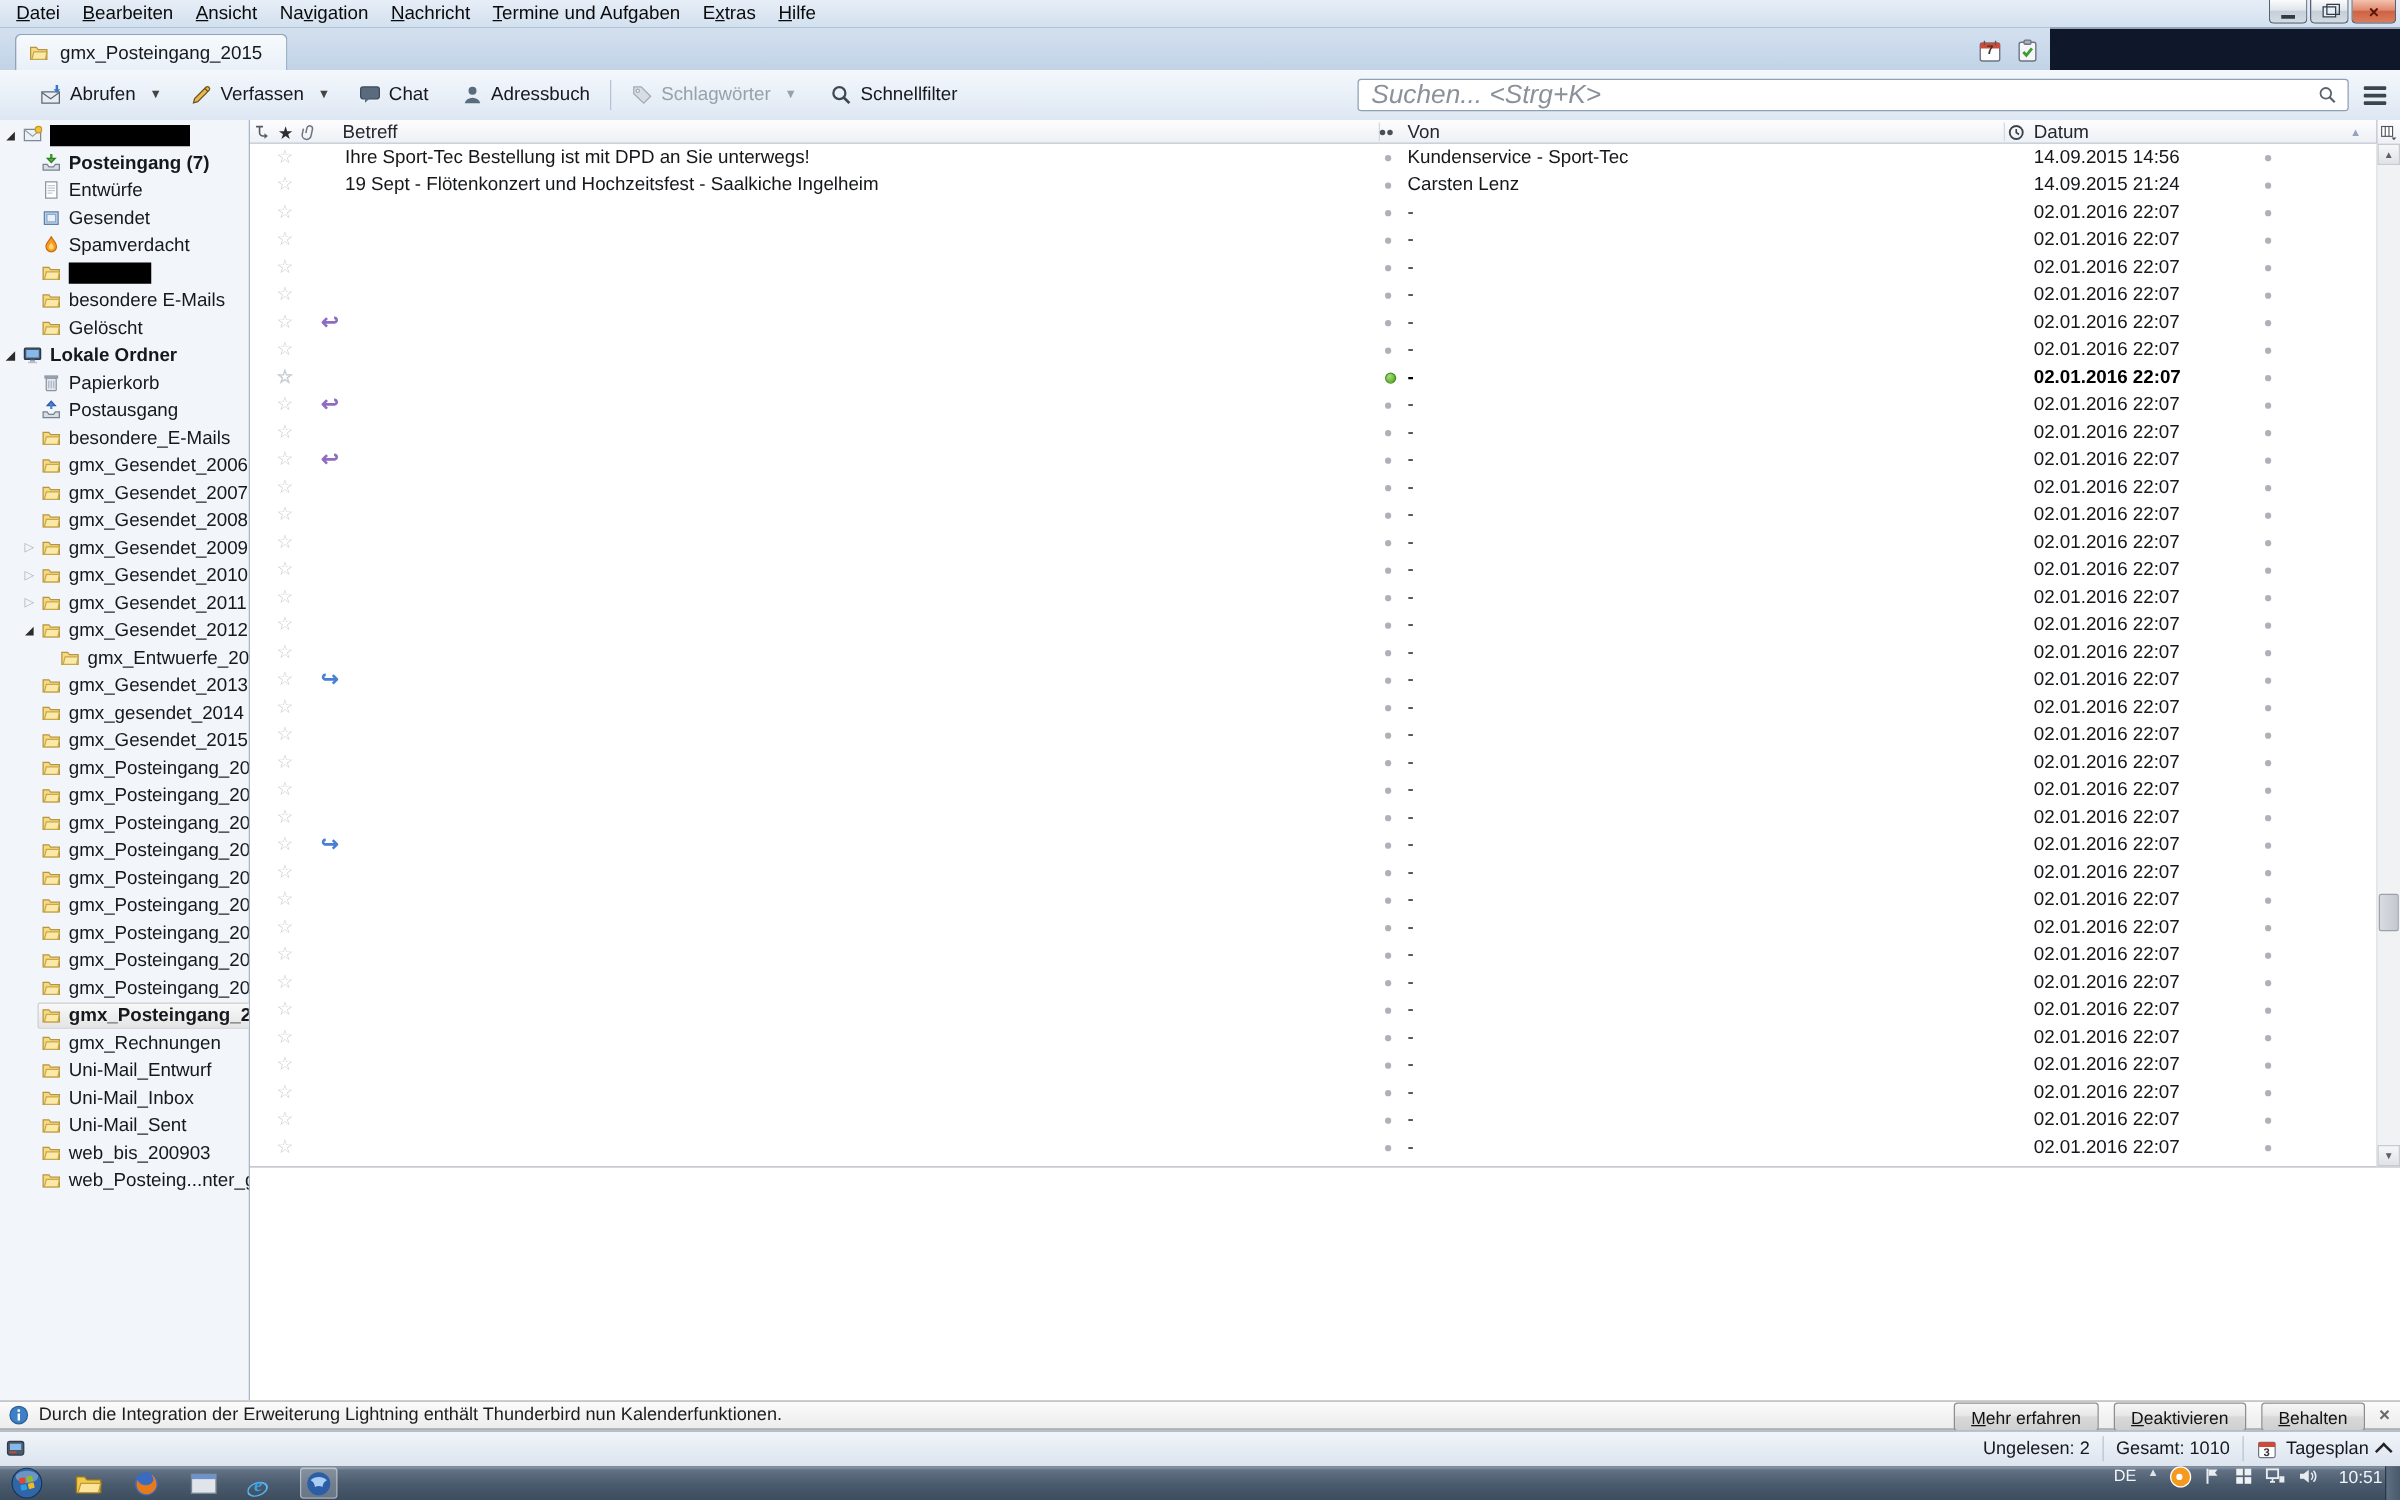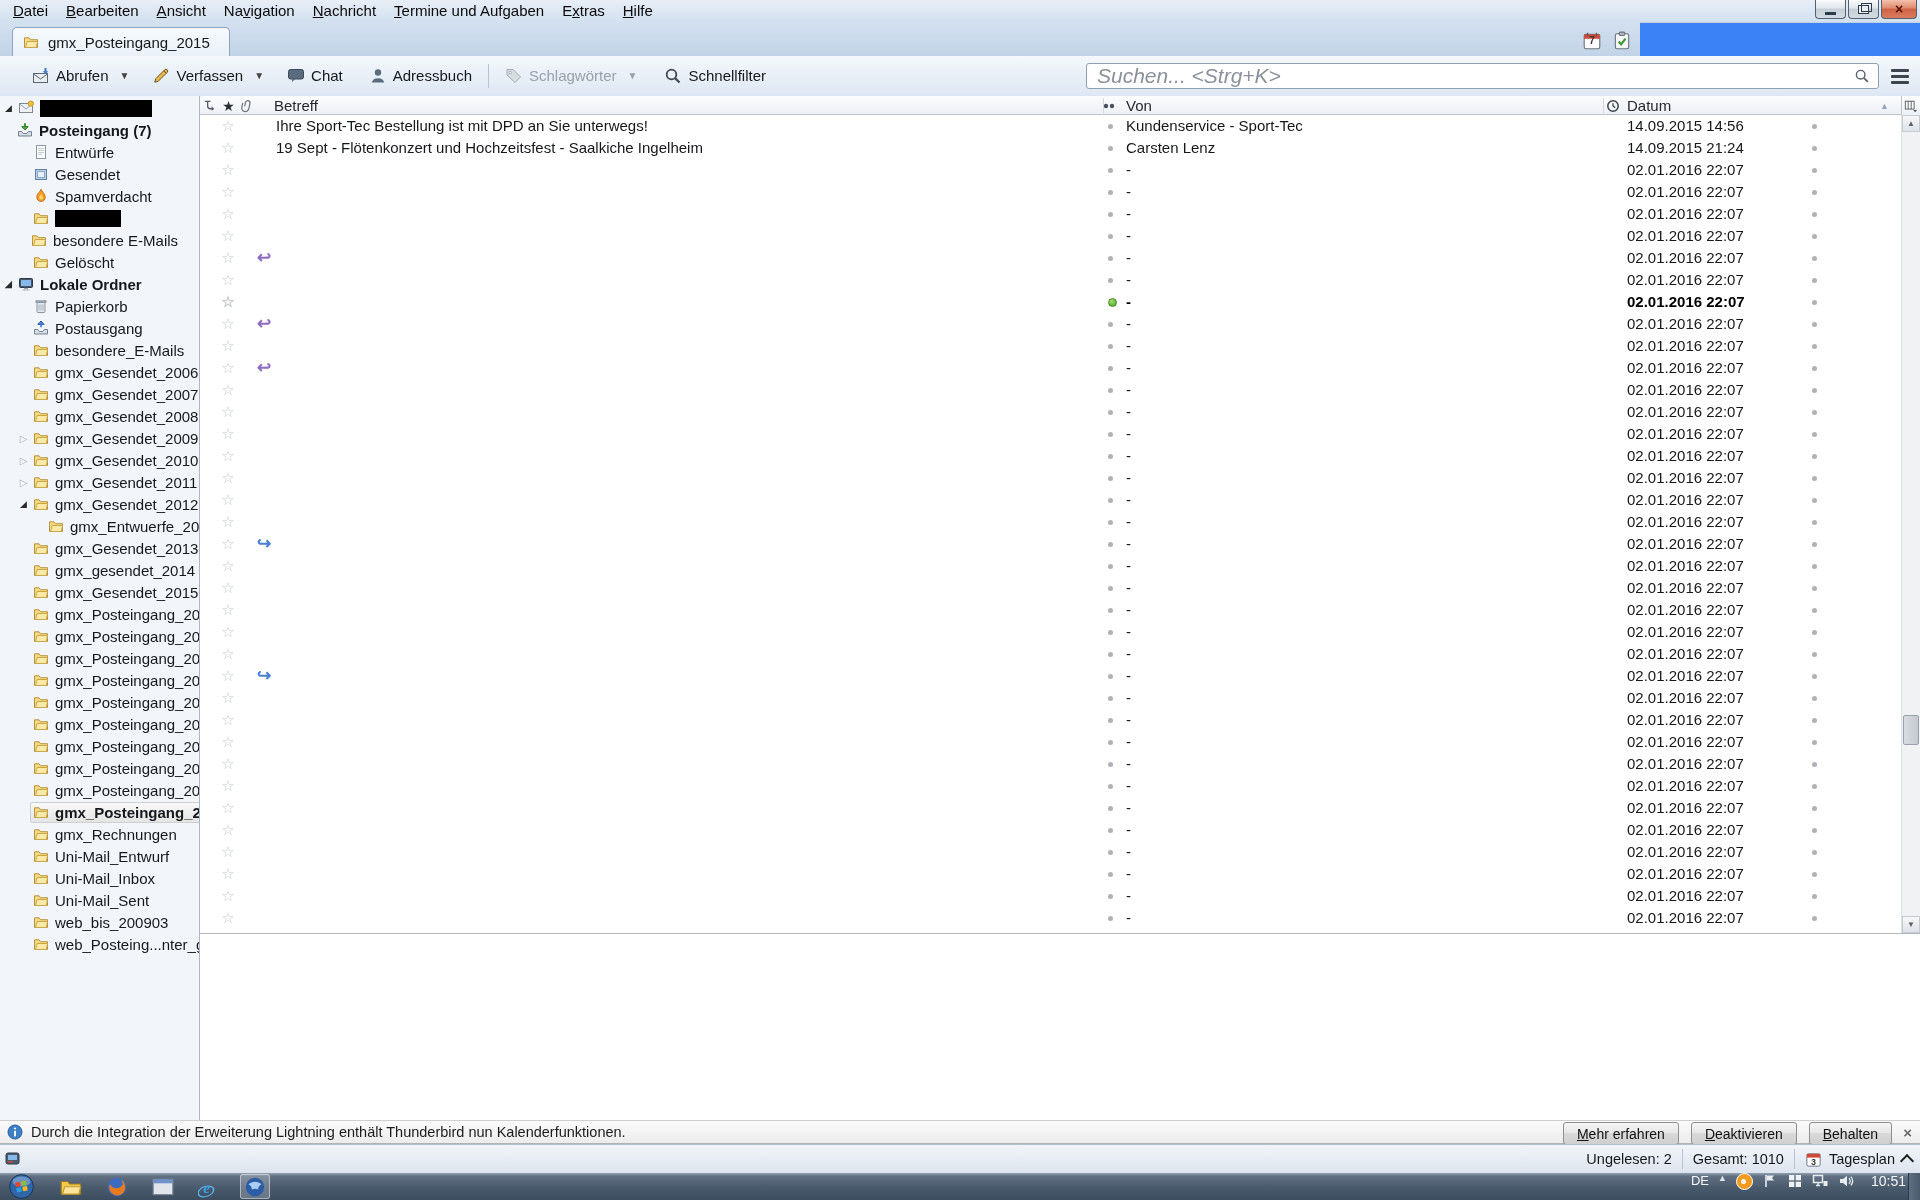--- a/index.html
+++ b/index.html
@@ -1,17 +1,17 @@
 <!DOCTYPE html>
 <html><head>
 <meta charset="utf-8">
 <style>
   html,body{margin:0;padding:0;background:#000;}
   #screen{position:relative;width:1920px;height:1200px;overflow:hidden;
-    font-family:"Liberation Sans",sans-serif;background:#3b82f6;color:#111;
+    font-family:"Liberation Sans",sans-serif;background:#0f172a;color:#111;
     -webkit-font-smoothing:antialiased;}
   
   .titlebar{position:absolute;left:0;top:0;width:1920px;height:22px;
     background:linear-gradient(#e7eef7,#d2e0ef);border-bottom:1px solid #c2d0e2;}
   .menubar{position:absolute;left:4px;top:0;height:22px;display:flex;}
   .menuitem{padding:2px 9px 0 9px;font-size:15px;color:#0a0a0a;height:22px;box-sizing:border-box;}
   .menuitem u{text-decoration:underline;}
   .wincontrols{position:absolute;right:3px;top:0;display:flex;}
   .winbtn{height:19px;box-sizing:border-box;border:1px solid #54626f;border-top:none;
     border-radius:0 0 4px 4px;background:linear-gradient(#fafbfc,#dfe5ea 45%,#c6cfd8 50%,#d4dbe2);
@@ -260,21 +260,21 @@
             <span class="ficon">
               <svg width="16" height="16" viewBox="0 0 16 16">
                 <rect x="1.5" y="3.5" width="13" height="9" fill="#eef2f7" stroke="#7e8896"></rect>
                 <path d="M1.5 3.8 L8 9 l6.5-5.2" fill="none" stroke="#97a2b0"></path>
                 <circle cx="12.8" cy="3.6" r="2.6" fill="#f2c23e" stroke="#c79722"></circle>
               </svg>
             </span>
             <span class="redact" style="width: 112px;"></span>
           </span>
         </div>
-        <div class="frow bold" style="padding-left: 1px;">
+        <div class="frow bold" style="padding-left: 17px;">
           <span class="twisty"></span>
           <span class="fbox">
             <span class="ficon">
               <svg width="16" height="16" viewBox="0 0 16 16">
                 <path d="M8 1.2 v4" stroke="#3f9a33" stroke-width="2"></path>
                 <path d="M4.8 4.6 L8 8 l3.2-3.4z" fill="#58b43f" stroke="#2f7d26"></path>
                 <path d="M1.5 9.5 h3.2 l1.5 2 h3.6 l1.5-2 h3.2 v4.5 h-13z" fill="#d6dde4" stroke="#76828f"></path>
               </svg>
             </span>
             <span>Posteingang (7)</span>
@@ -321,21 +321,21 @@
           <span class="fbox">
             <span class="ficon">
               <svg width="16" height="16" viewBox="0 0 16 16">
                 <path d="M1.5 13.5 V3.8 h4.6 l1.4 1.9 h7 v7.8 z" fill="#f7d981" stroke="#b6953f"></path>
                 <path d="M2.5 13.5 l1.6-6 h10.4 l-1.2 6z" fill="#fbe9a8" stroke="#c9a84c"></path>
               </svg>
             </span>
             <span class="redact" style="width: 66px;"></span>
           </span>
         </div>
-        <div class="frow" style=" margin-left: 15px;">
+        <div class="frow" style="padding-left: 17px;">
           <span class="twisty"></span>
           <span class="fbox">
             <span class="ficon">
               <svg width="16" height="16" viewBox="0 0 16 16">
                 <path d="M1.5 13.5 V3.8 h4.6 l1.4 1.9 h7 v7.8 z" fill="#f7d981" stroke="#b6953f"></path>
                 <path d="M2.5 13.5 l1.6-6 h10.4 l-1.2 6z" fill="#fbe9a8" stroke="#c9a84c"></path>
               </svg>
             </span>
             <span>besondere E-Mails</span>
           </span>

